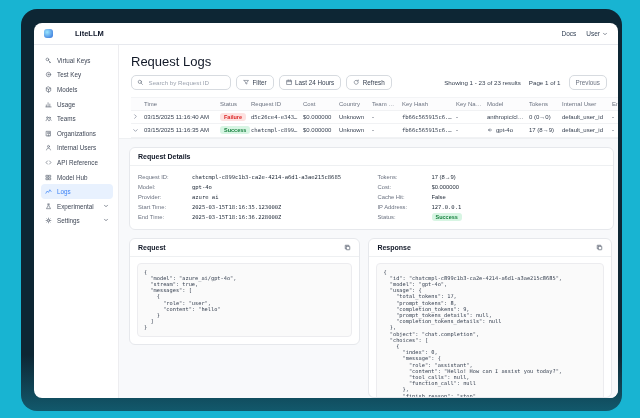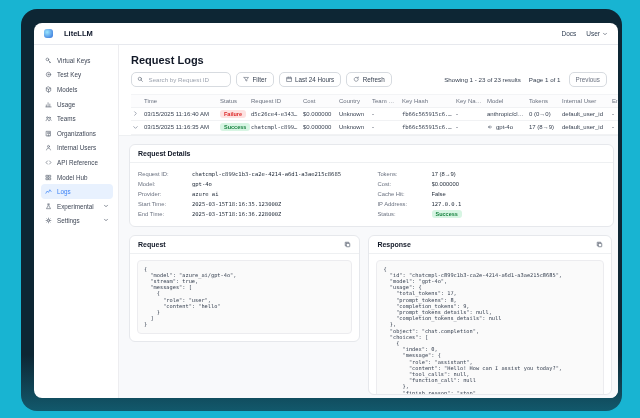--- a/index.html
+++ b/index.html
@@ -6,39 +6,39 @@
   .stage{position:relative;width:640px;height:418px;background:#18b4d2;overflow:hidden;
          font-family:"Liberation Sans",sans-serif;-webkit-font-smoothing:antialiased}
   .window{position:absolute;left:21px;top:9px;width:601px;height:402px;border-radius:16px;
           background:linear-gradient(180deg,#0d2634 0%,#0d2634 86%,#12596c 100%)}
   .app{position:absolute;left:13px;top:14px;right:4px;bottom:13px;background:#fff;
        border-radius:8px;overflow:hidden;display:flex;flex-direction:column}
 
   
   .topnav{height:21px;flex:none;border-bottom:1px solid #e7e9ee;display:flex;align-items:center;
           justify-content:space-between;padding:0 10px}
-  .brand{display:flex;align-items:center;gap:11px;font-size:7.5px;font-weight:700;color:#0f172a}
+  .brand{display:flex;align-items:center;gap:22px;font-size:7.5px;font-weight:700;color:#0f172a}
   .logo-ic{width:9px;height:9px;border-radius:3px;background:radial-gradient(circle at 35% 35%,#9ae6ff,#2f6bd8)}
   .topnav-right{display:flex;align-items:center;gap:10px;font-size:6.5px;color:#334155}
   .usermenu{display:flex;align-items:center;gap:2px}
   .ic{fill:none;stroke:#6b7280;stroke-width:1.6;stroke-linecap:round;stroke-linejoin:round}
 
   
   .appbody{flex:1;display:flex;min-height:0}
   .sidebar{width:84px;flex:none;padding:8px 5px 0 7px;box-sizing:border-box}
   .nav-item{display:flex;align-items:center;gap:5px;height:14.6px;padding:0 4px;border-radius:4px;
             font-size:6.3px;color:#3f4756;cursor:pointer}
   .nav-item svg{width:7px;height:7px;flex:none}
   .nav-item.active{background:#e8f1fe;color:#3b82f6}
   .nav-item.active .ic{stroke:#3b82f6}
   .caret{margin-left:auto}
   .caret svg{width:6px;height:6px}
 
   .content{flex:1;min-width:0;border-left:1px solid #ededf0;display:flex;flex-direction:column;overflow:hidden}
-  .page-title{font-size:11px;font-weight:700;color:#111827;margin:9px 0 6px 12px}
+  .page-title{font-size:13px;font-weight:400;color:#111827;margin:9px 0 6px 12px}
 
   
   .toolbar{display:flex;align-items:center;gap:5px;margin:0 6px 7px 12px}
   .search{display:flex;align-items:center;gap:3px;border:1px solid #d7dbe0;border-radius:5px;
           height:15px;padding:0 5px;width:100px;background:#fff;box-sizing:border-box}
   .search svg{width:6.5px;height:6.5px;flex:none}
   .search input{border:0;outline:0;font-size:6.2px;width:100%;color:#111;font-family:inherit;background:transparent}
   .search input::placeholder{color:#9ca3af}
   .btn{display:inline-flex;align-items:center;gap:3px;border:1px solid #d7dbe0;border-radius:5px;
        height:15px;padding:0 6px;font-size:6.3px;color:#374151;background:#fff;box-sizing:border-box;cursor:pointer}

